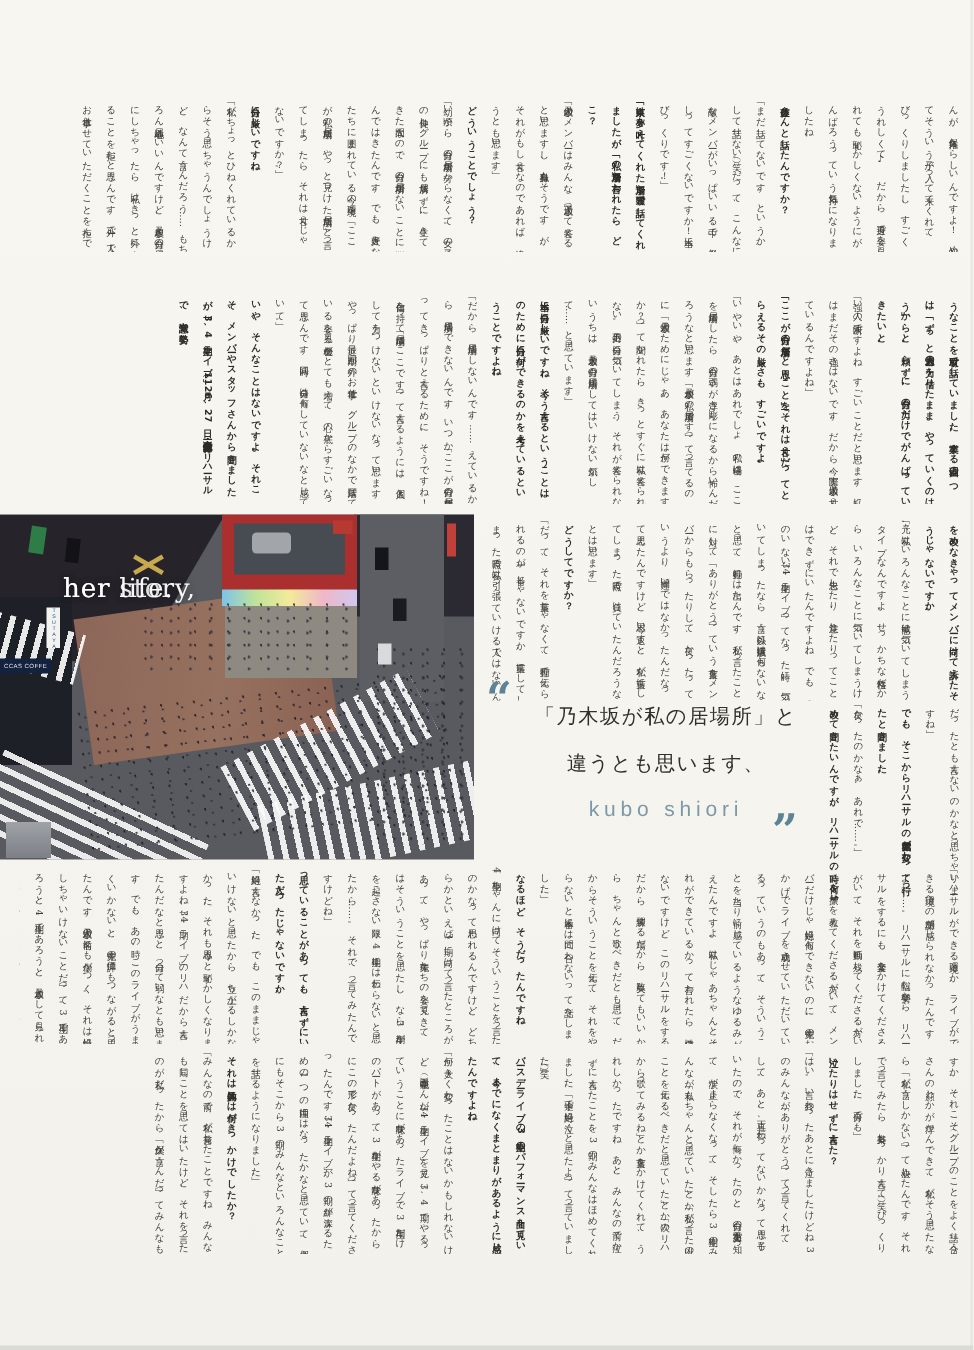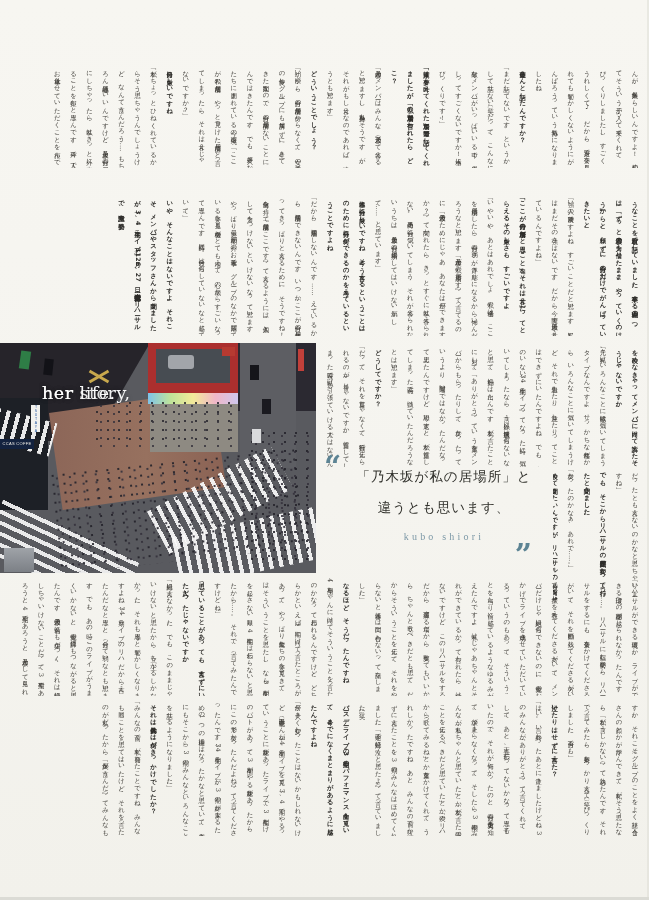--- a/index.html
+++ b/index.html
@@ -87,31 +87,31 @@
   .overlay-title{
     left:42px;top:38px;width:150px;
     font-family:"DejaVu Serif","Liberation Serif",serif;
     font-size:17.5px;line-height:1.42;color:rgba(255,255,255,.96);
     letter-spacing:.5px;text-shadow:0 0 4px rgba(0,0,0,.35);
   }
   
   .pullquote{position:absolute;left:328px;top:462px;width:232px;height:146px;text-align:center;}
   .pq-line{
     font-size:13.5px;letter-spacing:1px;line-height:2.3;color:#30302b;
-    font-family:Liberation Mono, monospace;white-space:nowrap;
+    font-family:Liberation Sans, sans-serif;white-space:nowrap;
   }
   .pq-open,.pq-close{
     position:absolute;font-size:30px;line-height:1;color:#5d8494;
     font-family:"DejaVu Serif",serif;font-weight:700;
   }
   .pq-open{left:-4px;top:-10px;}
   .pq-close{right:28px;top:78px;}
   .pq-credit{
-    margin-top:7px;font-family:Liberation Serif, serif;
-    font-size:10px;letter-spacing:3.2px;color:#7d99a7;
+    margin-top:7px;font-family:Liberation Sans, sans-serif;
+    font-size:14px;letter-spacing:3.2px;color:#7d99a7;
   }
   
   .scan-bottom{position:absolute;left:0;right:0;bottom:0;height:3px;background:#c9c8c2;opacity:.55;}
   .scan-right{position:absolute;top:0;bottom:0;right:0;width:2px;background:#dcdbd4;opacity:.5;}
 </style>
 </head>
 <body>
 
 <div class="page">
 

